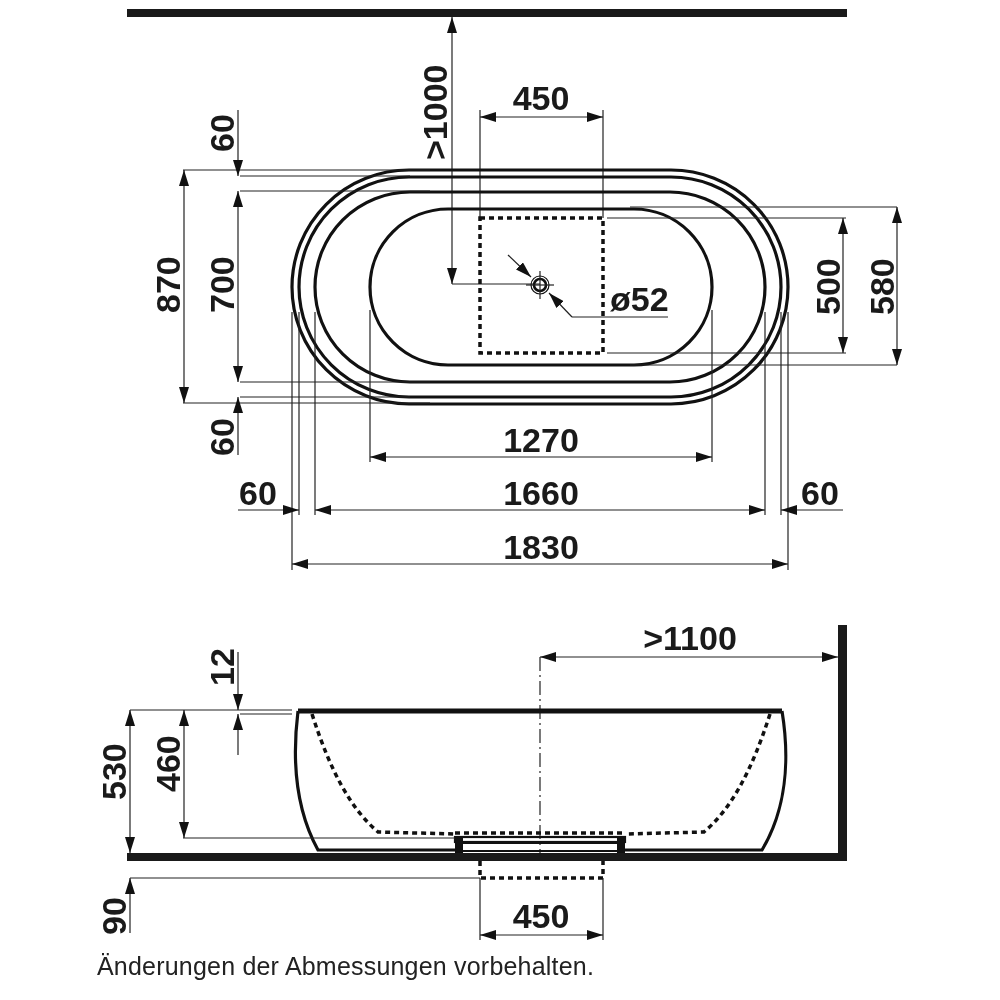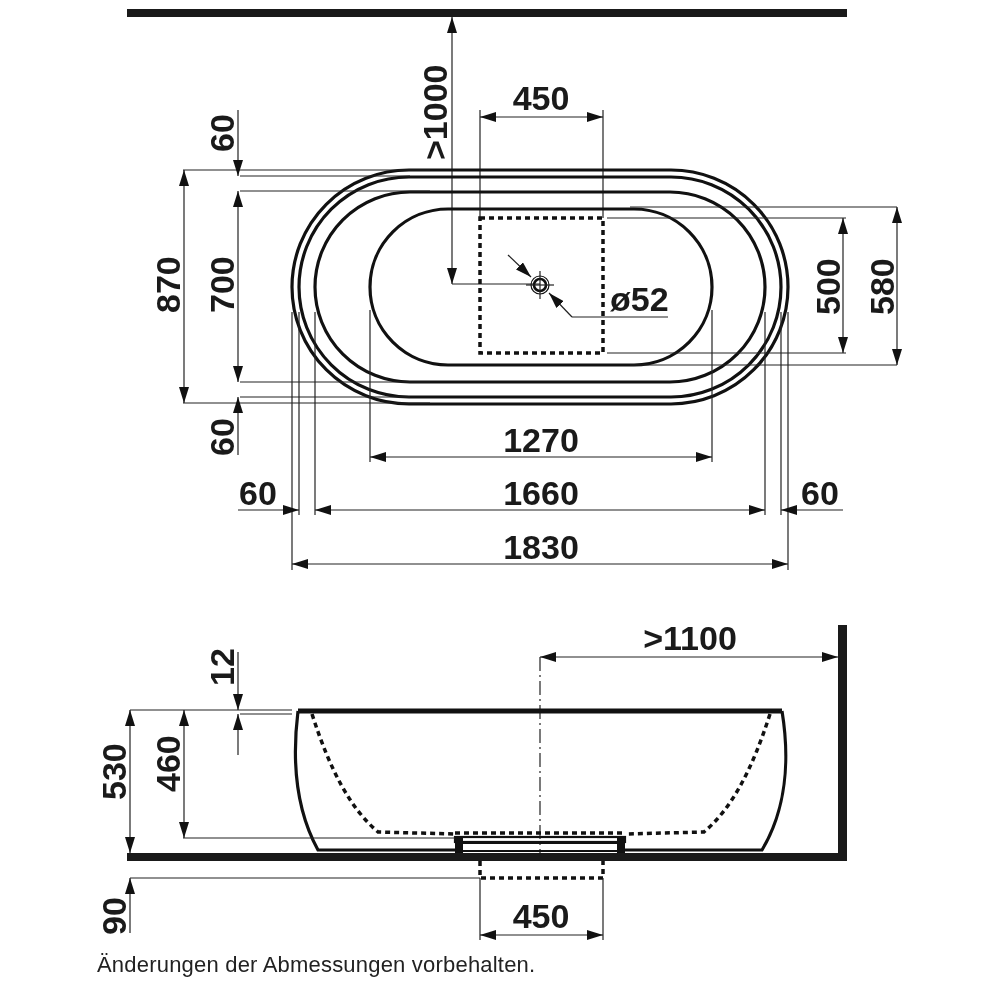--- a/index.html
+++ b/index.html
@@ -5,21 +5,21 @@
   html, body { margin: 0; padding: 0; background: #ffffff; }
   body { width: 1000px; height: 1000px; position: relative; overflow: hidden; font-family: "Liberation Sans", sans-serif; }
   svg { position: absolute; left: 0; top: 0; }
   .dim { font-family: "Liberation Sans", sans-serif; font-weight: bold; font-size: 34px; fill: #1a1a1a; }
   .dimv { font-family: "Liberation Sans", sans-serif; font-weight: bold; font-size: 34px; fill: #1a1a1a; }
   .thin { stroke: #222; stroke-width: 1.2; fill: none; }
   .thick { stroke: #111; stroke-width: 3.2; fill: none; }
   .wall { fill: #1a1a1a; }
   .dash { stroke: #111; stroke-width: 3.5; fill: none; stroke-dasharray: 5 4; }
   .center { stroke: #222; stroke-width: 1.2; fill: none; stroke-dasharray: 14 4 2 4; }
-  .footnote { position: absolute; left: 97px; top: 952px; font-size: 22px; color: #222; font-family: "Liberation Sans", sans-serif; letter-spacing: 0.2px; }
+  .footnote { position: absolute; left: 97px; top: 952px; font-size: 25px; color: #222; font-family: "Liberation Sans", sans-serif; letter-spacing: 0.2px; }
 </style>
 </head>
 <body>
 
 <svg width="1000" height="1000" viewBox="0 0 1000 1000">
   <defs>
     <marker id="ah" viewBox="0 0 10 10" refX="10" refY="5" markerWidth="10" markerHeight="10" markerUnits="userSpaceOnUse" orient="auto-start-reverse">
       <path d="M0,0 L10,5 L0,10 z" fill="#111"></path>
     </marker>
     <marker id="ahb" viewBox="0 0 16 10" refX="16" refY="5" markerWidth="16" markerHeight="10" markerUnits="userSpaceOnUse" orient="auto-start-reverse">

